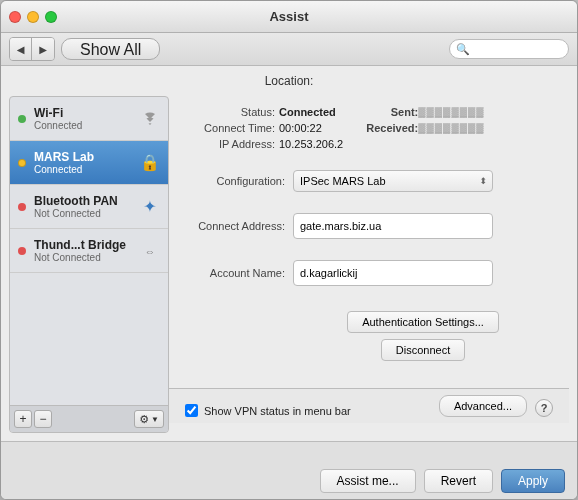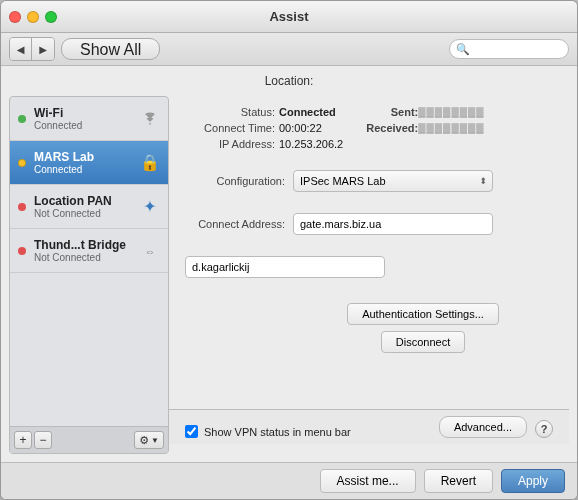--- a/index.html
+++ b/index.html
@@ -407,21 +407,21 @@
       cursor: pointer;
       appearance: none;
       -webkit-appearance: none;
       width: 200px;
       height: 22px;
     }
 
     .config-input {
       border: 1px solid #bbb;
       border-radius: 4px;
-      padding: 6px 6px;
+      padding: 12px 6px;
       font-size: 11px;
       width: 200px;
       height: 22px;
       background: white;
     }
 
     .auth-btn, .disconnect-btn {
       background: linear-gradient(to bottom, #fafafa, #e8e8e8);
       border: 1px solid #bbb;
       border-radius: 4px;
@@ -508,20 +508,21 @@
     }
 
     .footer-btn {
       background: linear-gradient(to bottom, #fafafa, #e8e8e8);
       border: 1px solid #bbb;
       border-radius: 4px;
       padding: 4px 16px;
       font-size: 12px;
       cursor: pointer;
       height: 24px;
+      margin-top: 21px;
     }
 
     .footer-btn.apply {
       background: linear-gradient(to bottom, #6ea8d8, #4a82be);
       border-color: #3a6aa0;
       color: white;
     }
 
     
     .bt-icon {
@@ -592,21 +593,21 @@
             <div class="sidebar-item-text">
               <div class="sidebar-item-name">MARS Lab</div>
               <div class="sidebar-item-status">Connected</div>
             </div>
             <div class="sidebar-icon lock-icon">🔒</div>
           </div>
 
           <div class="sidebar-item">
             <div class="status-dot dot-red"></div>
             <div class="sidebar-item-text">
-              <div class="sidebar-item-name">Location PAN</div>
+              <div class="sidebar-item-name">Bluetooth PAN</div>
               <div class="sidebar-item-status">Not Connected</div>
             </div>
             <div class="sidebar-icon bt-icon">✦</div>
           </div>
 
           <div class="sidebar-item">
             <div class="status-dot dot-red"></div>
             <div class="sidebar-item-text">
               <div class="sidebar-item-name">Thund...t Bridge</div>
               <div class="sidebar-item-status">Not Connected</div>
@@ -664,20 +665,21 @@
             </select>
           </div>
         </div>
 
         <div class="config-row">
           <span class="config-label">Connect Address:</span>
           <input class="config-input" type="text" value="gate.mars.biz.ua" style="">
         </div>
 
         <div class="config-row">
+          <span class="config-label">Account Name:</span>
           <input class="config-input" type="text" value="d.kagarlickij" style="">
         </div>
 
         <div class="buttons-col">
           <button class="auth-btn">Authentication Settings...</button>
           <button class="disconnect-btn">Disconnect</button>
         </div>
 
         <div class="spacer"></div>
 

